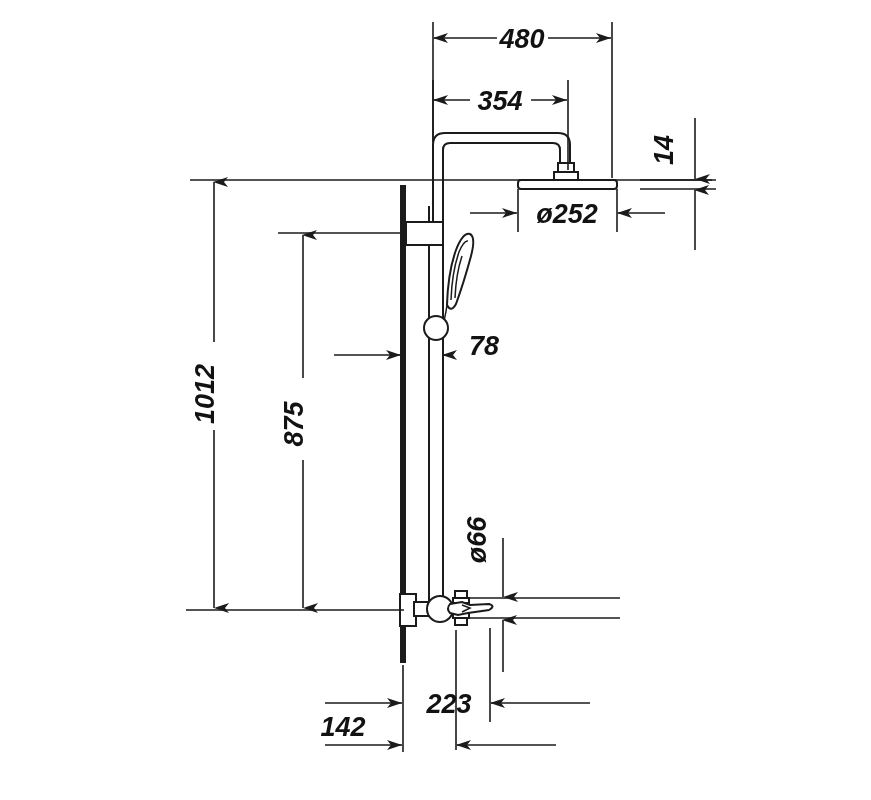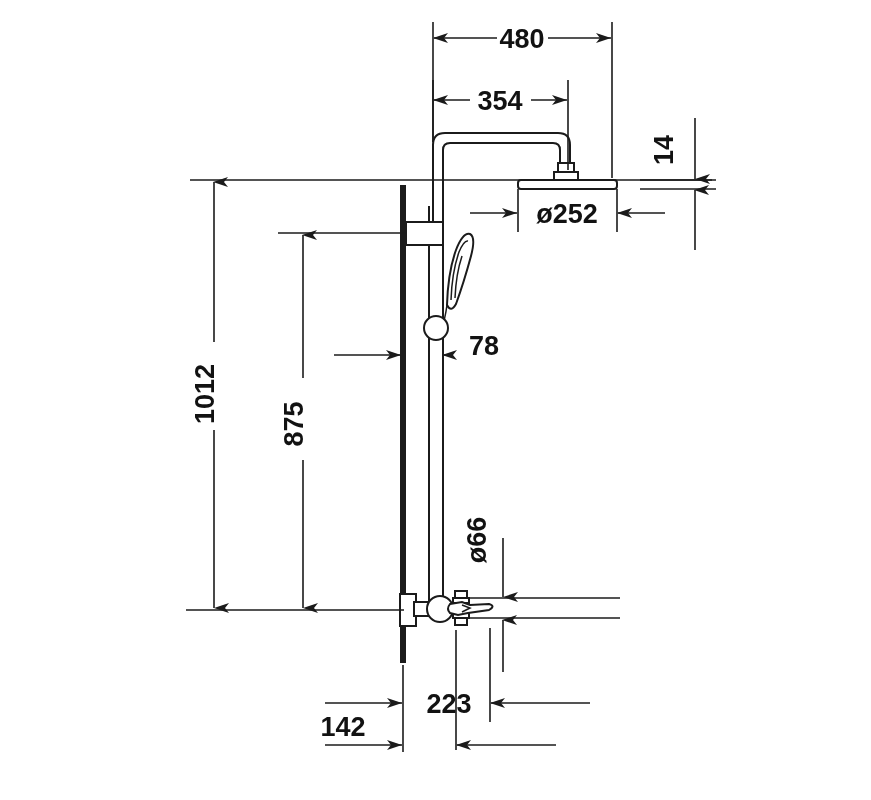--- a/index.html
+++ b/index.html
@@ -12,20 +12,21 @@
     width: 871px;
     height: 800px;
     font-family: "Liberation Sans", sans-serif;
     overflow: hidden;
   }
   #drawing-root {
     position: relative;
     width: 871px;
     height: 800px;
     background: #b91c1c;
+    font-style: italic;
   }
   svg#technical-drawing {
     display: block;
     width: 871px;
     height: 800px;
   }
   .dim-text {
     font-family: "Liberation Sans", sans-serif;
     font-weight: bold;
     font-size: 27px;

